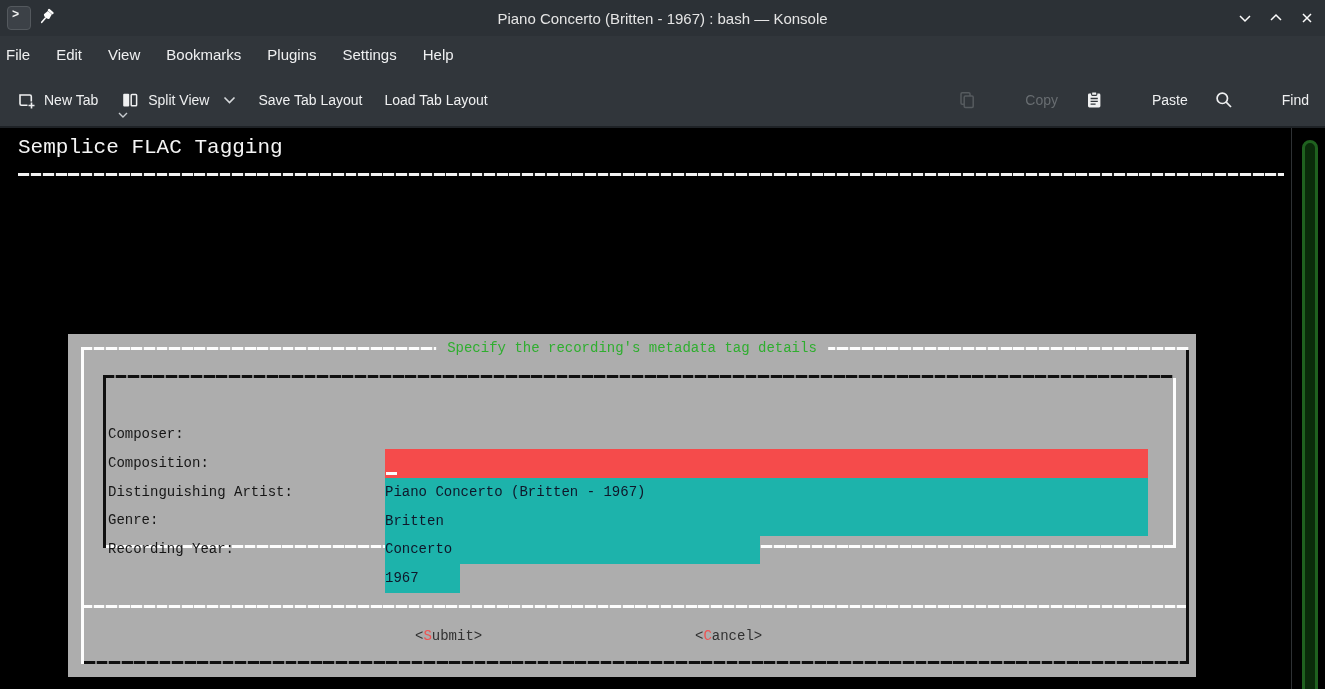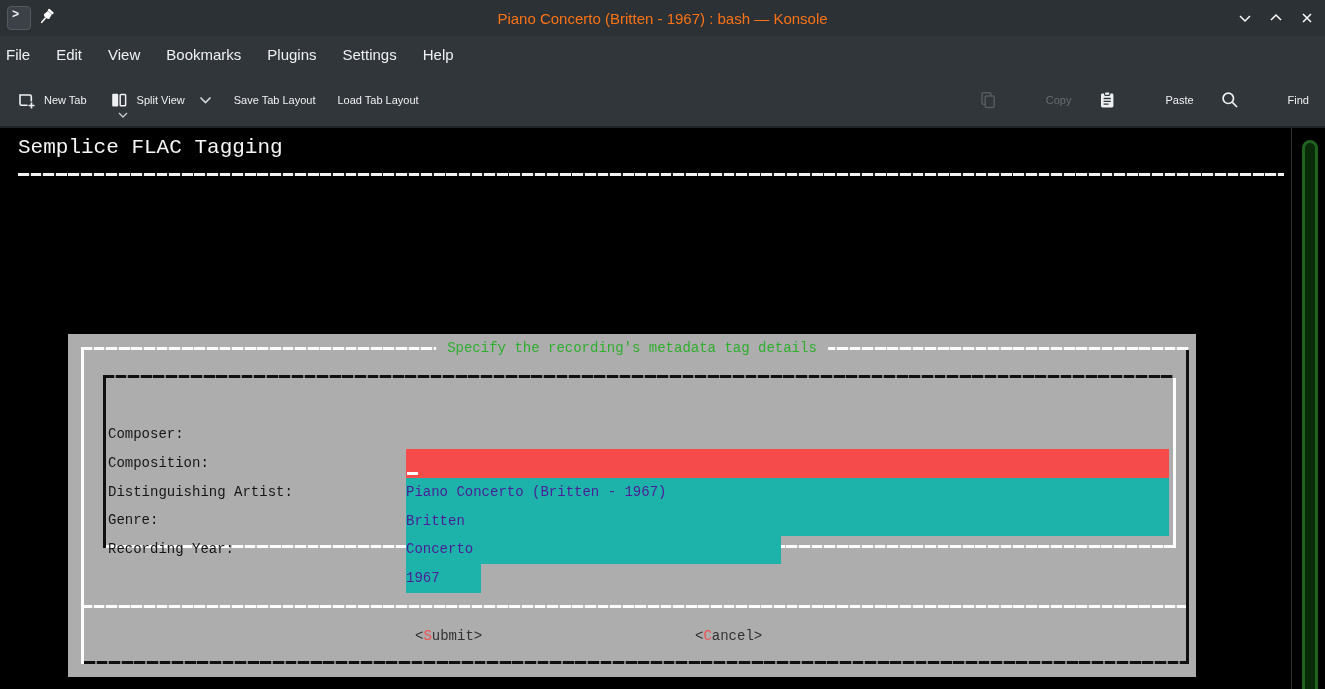--- a/index.html
+++ b/index.html
@@ -14,35 +14,35 @@
     background:#2c3136; display:flex; align-items:center;
   }
   .app-icon {
     position:absolute; left:7px; top:6px; width:24px; height:24px;
     background:#3c4147; border:1px solid #54595e; border-radius:4px;
     color:#f2f2f2; font-family:"Liberation Mono", monospace; font-size:12px;
     font-weight:bold; padding:2px 0 0 4px; line-height:12px;
   }
   .pin-wrap { position:absolute; left:38px; top:8px; width:18px; height:20px; }
   .win-title {
-    width:100%; text-align:center; color:#f97316; font-size:15px;
+    width:100%; text-align:center; color:#e5e5e5; font-size:15px;
   }
   .win-controls { position:absolute; right:10px; top:10px; display:flex; gap:15px; }
   .win-controls .wbtn { width:16px; height:16px; cursor:default; }
   .menubar {
     position:absolute; left:0; top:36px; width:1325px; height:38px;
     background:#31363b; display:flex; align-items:center; gap:26px; padding-left:6px;
   }
   .menu-item { color:#eff0f1; font-size:15px; line-height:38px; }
   .toolbar {
     position:absolute; left:0; top:74px; width:1325px; height:54px;
     background:#31363b; display:flex; align-items:center; padding:0 16px;
     border-bottom:2px solid #1e2226;
   }
-  .tbtn { display:flex; align-items:center; gap:8px; color:#eff0f1; font-size:11px; margin-right:22px; position:relative; }
+  .tbtn { display:flex; align-items:center; gap:8px; color:#eff0f1; font-size:14px; margin-right:22px; position:relative; }
   .tbtn.right { margin-right:0; margin-left:26px;gap:48px; }
   .tbtn.disabled { color:#686d71; }
   .spacer { flex:1; }
   .newtab-caret { position:absolute; left:102px; top:22px; }
   
   .terminal {
     position:absolute; left:0; top:128px; width:1325px; height:561px;
     background:#000; font-family:"Liberation Mono", monospace; font-size:21px;
     color:#f5f5f5;
     border-radius:28px;
@@ -80,22 +80,22 @@
     background:repeating-linear-gradient(to right, #fdfdfd 0 10.8px, rgba(253,253,253,0.25) 10.8px 12.6px); }
   .dlg-title {
     position:absolute; top:0; left:50%; transform:translateX(-50%);
     height:29px; line-height:29px; color:#2fae2f; background:#adadad;
     padding:0 11px; white-space:pre; z-index:2;
   }
   .form-row { position:absolute; left:0; height:29px; line-height:29px; white-space:pre; }
   .row-0 { top:57px; } .row-1 { top:85.8px; } .row-2 { top:114.6px; } .row-3 { top:143.4px; } .row-4 { top:172.2px; }
   .field-label { position:absolute; left:40px; color:#161616; }
   .field-value {
-    position:absolute; left:338px; height:29px; line-height:29px;
-    color:#4c1d95; white-space:pre; overflow:hidden;
+    position:absolute; left:317px; height:29px; line-height:29px;
+    color:#0f172a; white-space:pre; overflow:hidden;
   }
   .f-teal { background:#1db3ab; }
   .f-red  { background:#f54b4b; }
   .w-full { width:763px; } .w-genre { width:375px; } .w-year { width:75px; }
   .text-cursor { position:absolute; left:1px; top:23px; width:11px; height:3px; background:#fafafa; }
   .dlg-btn { position:absolute; top:288px; height:29px; line-height:29px; color:#313131; white-space:pre; }
   .btn-submit { left:347px; } .btn-cancel { left:627px; }
   .hotkey { color:#ee5353; }
   svg { display:block; }
 </style>

